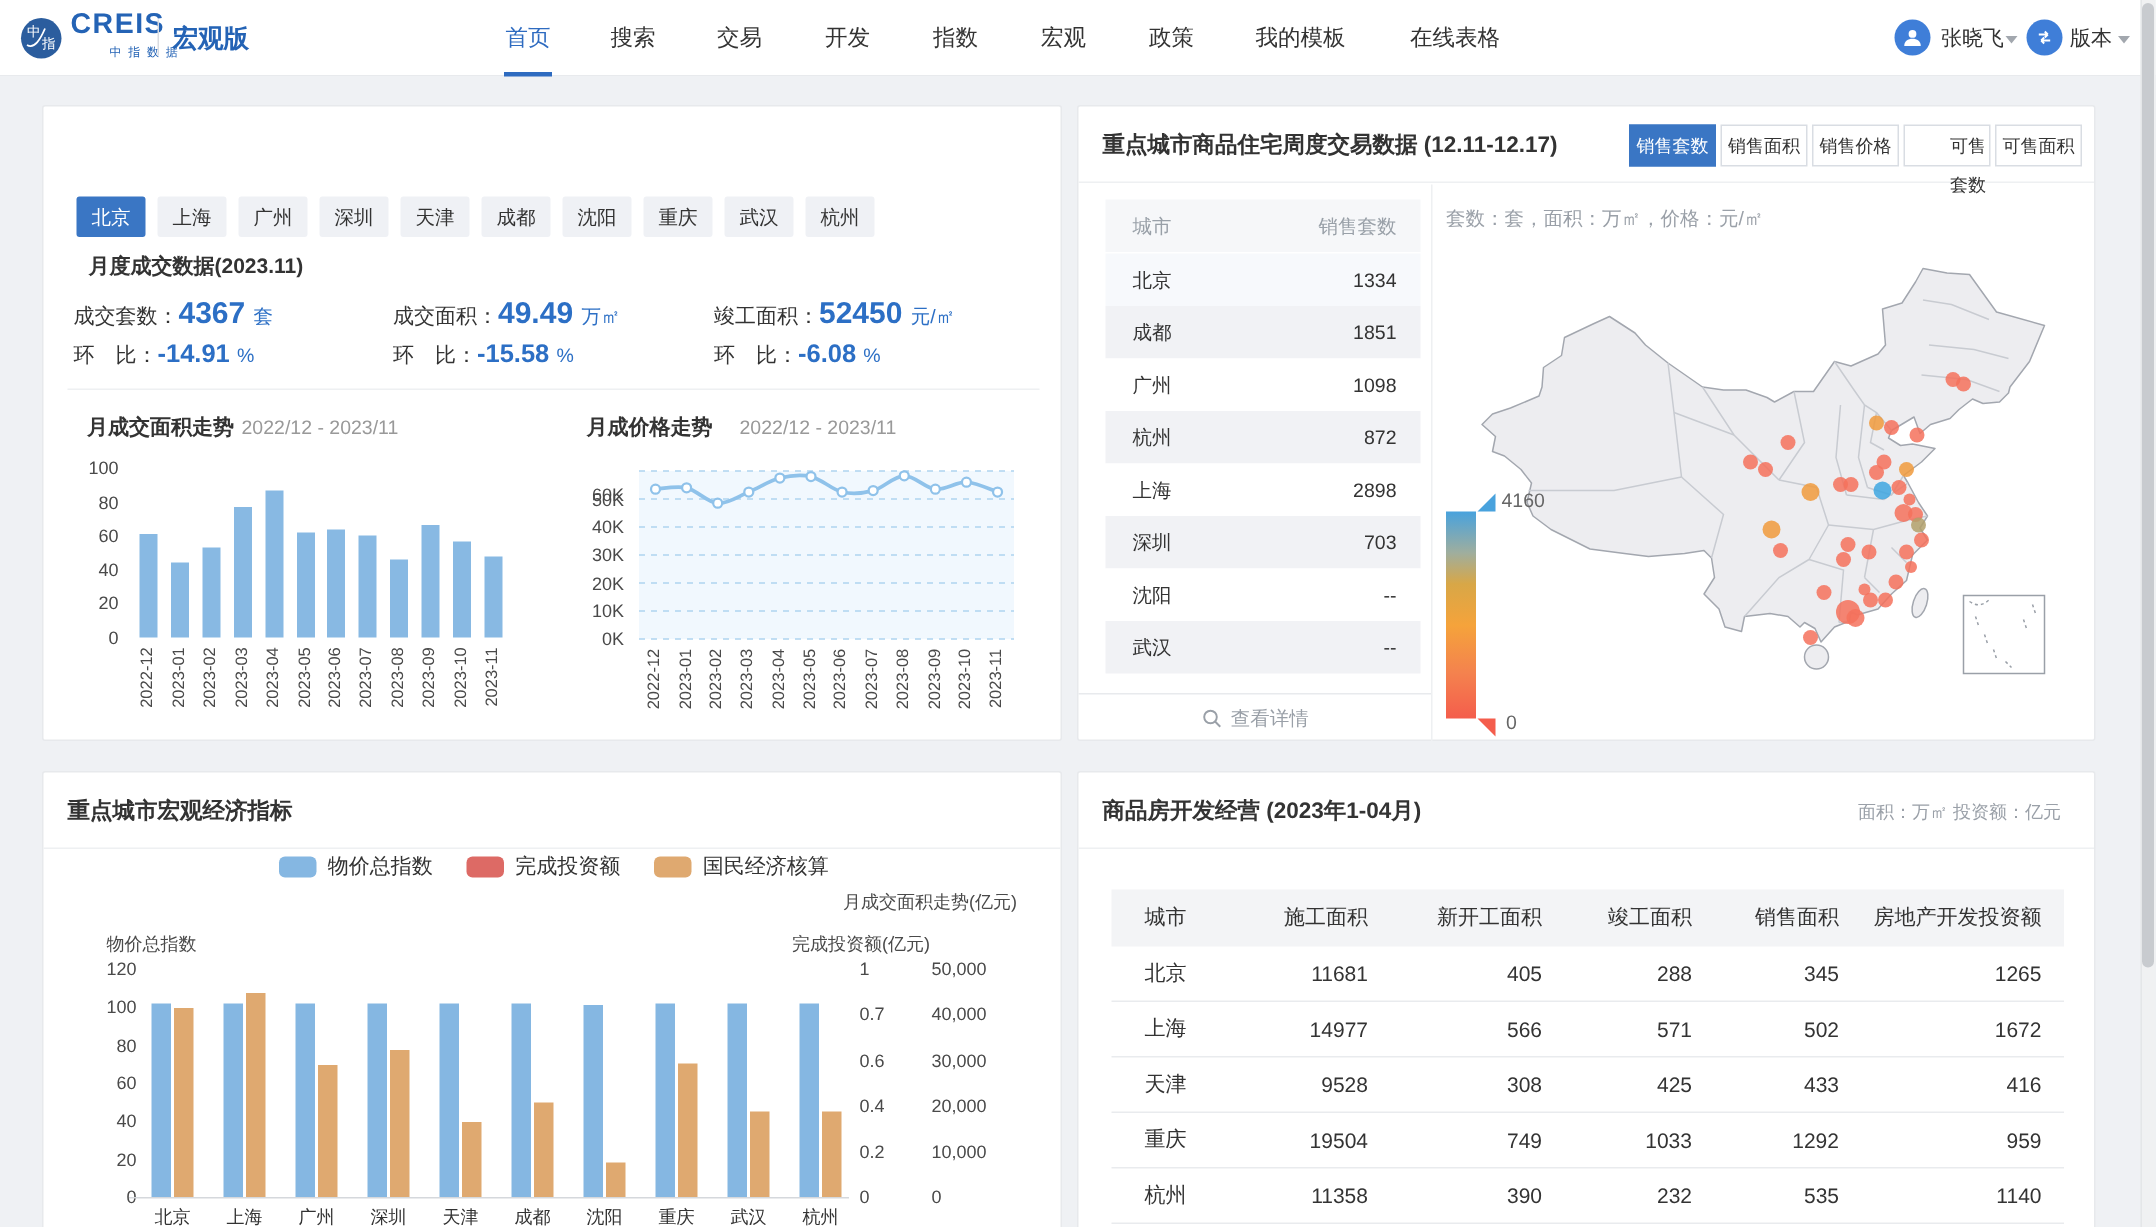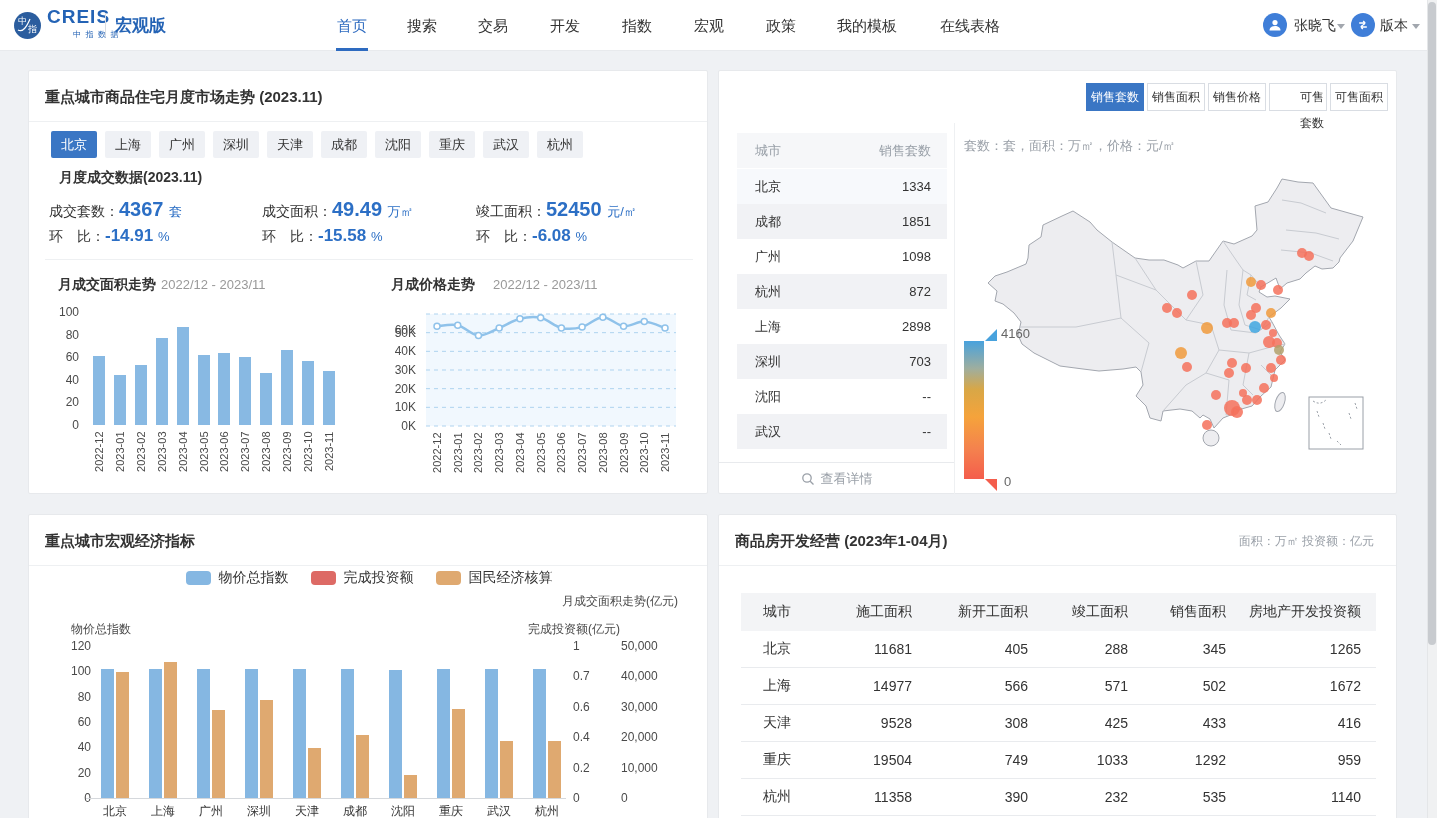--- a/index.html
+++ b/index.html
@@ -93,23 +93,20 @@
     <svg width="14" height="14" viewBox="0 0 14 14">
         <path d="M3.2 5 h6 M9.2 5 l-2 -2 M9.2 5 l-2 2" stroke="#fff" stroke-width="1.3" fill="none"></path>
         <path d="M10.8 9 h-6 M4.8 9 l2 -2 M4.8 9 l2 2" stroke="#fff" stroke-width="1.3" fill="none"></path>
       </svg>
   </div>
   <div class="hdr-name" style="left:1380px">版本</div>
   <div class="caret" style="left:1412px"></div>
 </div>
 
 <div class="panel" style="left:28px; top:70px; width:680px; height:424px;">
-  <div class="panel-hd">
-    <div class="panel-title">重点城市商品住宅月度市场走势 (2023.11)</div>
-  </div>
   <div id="city-tabs">
       <div class="tab active" style="left: 22px;">北京</div>
       <div class="tab" style="left: 76px;">上海</div>
       <div class="tab" style="left: 130px;">广州</div>
       <div class="tab" style="left: 184px;">深圳</div>
       <div class="tab" style="left: 238px;">天津</div>
       <div class="tab" style="left: 292px;">成都</div>
       <div class="tab" style="left: 346px;">沈阳</div>
       <div class="tab" style="left: 400px;">重庆</div>
       <div class="tab" style="left: 454px;">武汉</div>
@@ -201,20 +198,23 @@
       <div class="xlab" style="left: 506.38px; top: 381px;">2023-06</div>
       <div class="xlab" style="left: 527.11px; top: 381px;">2023-07</div>
       <div class="xlab" style="left: 547.84px; top: 381px;">2023-08</div>
       <div class="xlab" style="left: 568.57px; top: 381px;">2023-09</div>
       <div class="xlab" style="left: 589.3px; top: 381px;">2023-10</div>
       <div class="xlab" style="left: 610.03px; top: 381px;">2023-11</div>
     </div>
 </div>
 
 <div class="panel" style="left:718px; top:70px; width:679px; height:424px;">
+  <div class="panel-hd">
+    <div class="panel-title">重点城市商品住宅周度交易数据 (12.11-12.17)</div>
+  </div>
   <div id="metric-btn-holder">
       <div class="metric-btn active" style="left: 367px;">销售套数</div>
       <div class="metric-btn" style="left: 428px;">销售面积</div>
       <div class="metric-btn" style="left: 489px;">销售价格</div>
       <div class="metric-btn" style="left: 550px; padding-left: 28px;">可售套数</div>
       <div class="metric-btn" style="left: 611px;">可售面积</div>
     </div>
   <div class="note" style="left:245px; top:66px;">套数：套，面积：万㎡，价格：元/㎡</div>
   <div id="weekly-table-holder">
       <div class="wk-row" style="top: 62px; background: rgb(246, 247, 249); color: rgb(153, 160, 168);">

